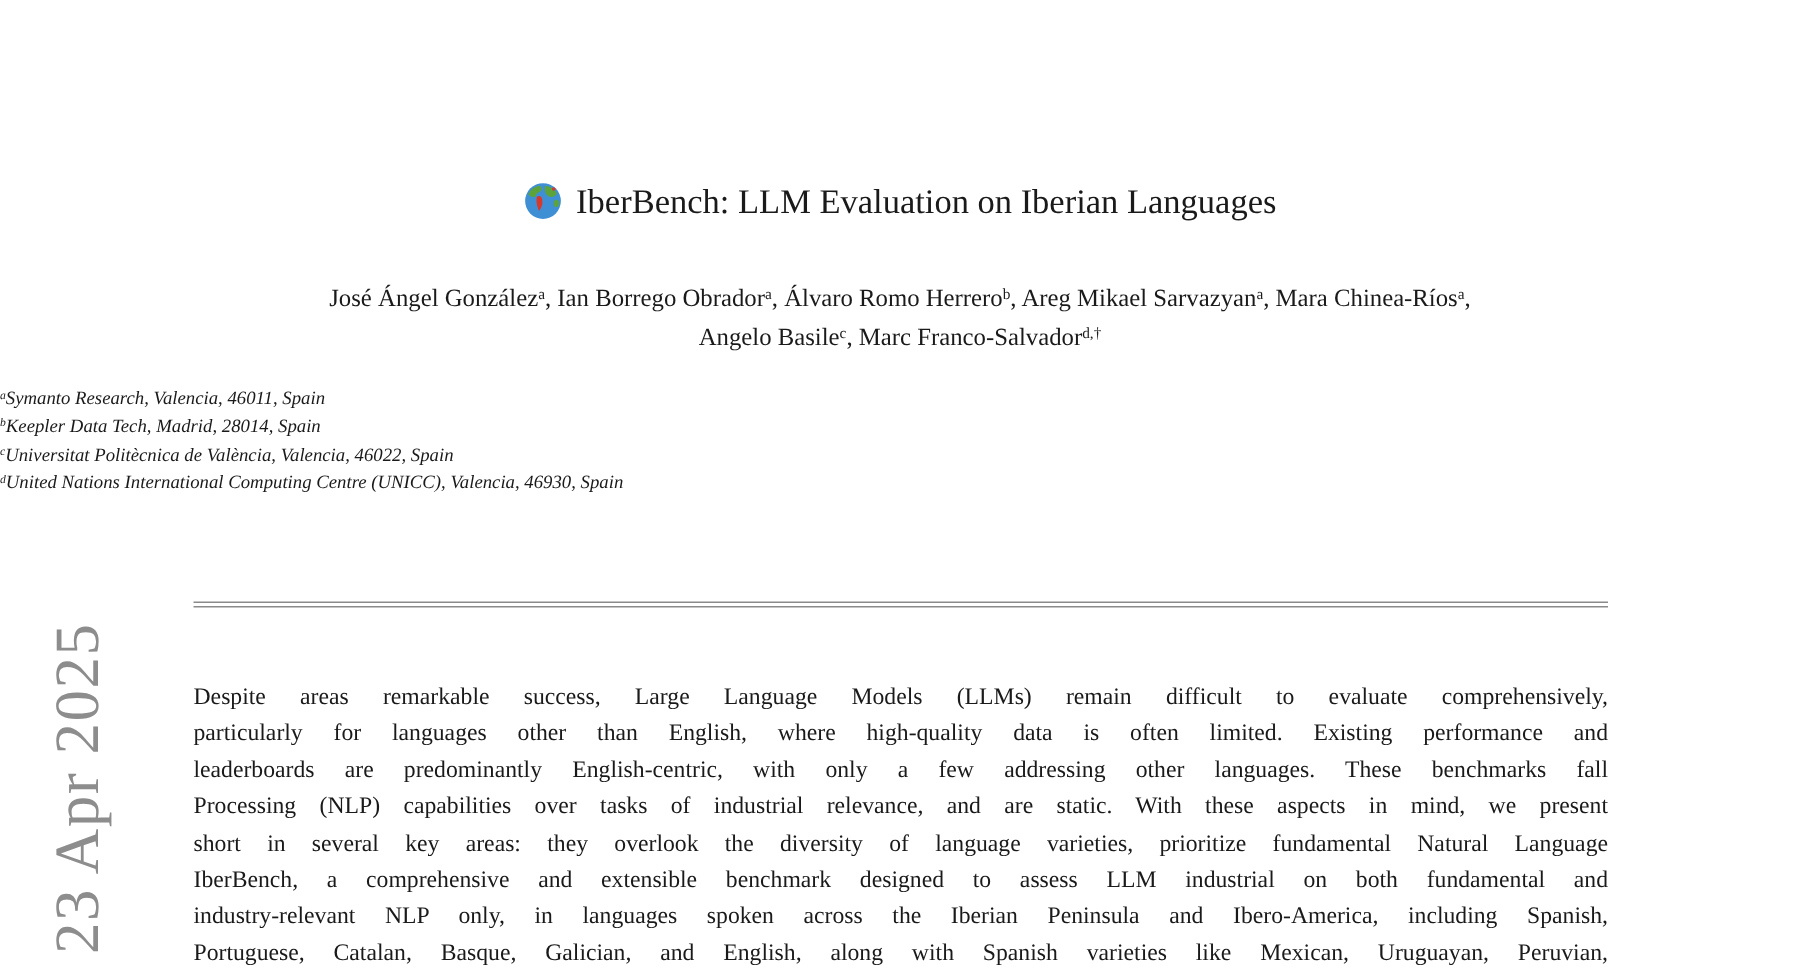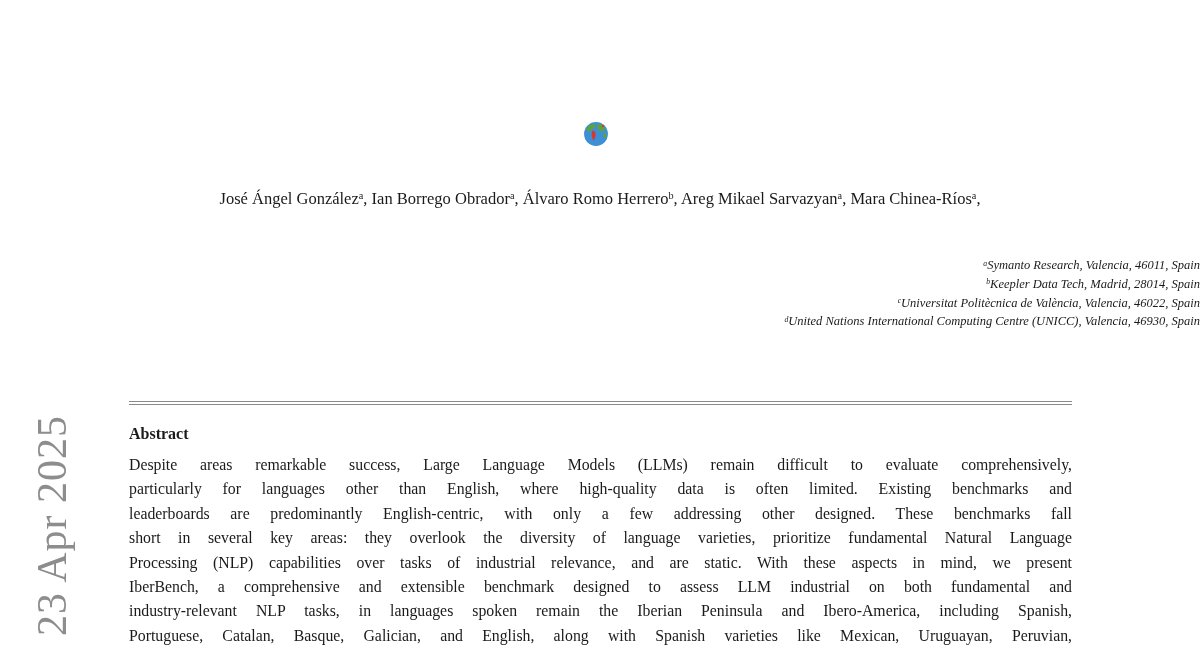--- a/index.html
+++ b/index.html
@@ -21,21 +21,21 @@
   }
   .globe{display:inline-block;width:26px;height:26px;vertical-align:-5px;margin-right:9px;}
   .authors{
     position:absolute;top:186px;left:0;width:1200px;
     text-align:center;font-size:16.5px;line-height:26px;
   }
   .author-line{height:26px;}
   sup{font-size:62%;line-height:0;vertical-align:baseline;position:relative;top:-0.45em;}
   .affils{
     position:absolute;top:256px;left:0;width:1200px;
-    text-align:right;font-style:italic;font-size:12.5px;line-height:18.8px;
+    text-align:left;font-style:italic;font-size:12.5px;line-height:18.8px;
   }
   .rule{
     position:absolute;top:401px;left:129px;width:943px;height:2px;
     border-top:1.5px solid #8a8a8a;border-bottom:1.5px solid #8a8a8a;
   }
   .abs-head{
     position:absolute;top:425px;left:129px;width:943px;
     font-weight:bold;font-size:16px;
   }
   .abs-body{
@@ -57,42 +57,42 @@
   <h1 class="title">
     <span class="globe">
       <svg viewBox="0 0 24 24" width="26" height="26" aria-hidden="true">
         <circle cx="12" cy="12" r="11" fill="#3f8fd4"></circle>
         <path d="M3 8 Q4.8 3.4 10 2.6 Q12.2 4.2 10.4 6.2 Q8 6.8 7.4 9.2 Q5.4 10.4 3 8 Z" fill="#5da33c"></path>
         <path d="M8.3 9.2 Q10.8 8.2 11.4 10.8 Q12.2 13.8 10.6 16.4 Q9.6 19.4 8.8 16.2 Q7.5 12.2 8.3 9.2 Z" fill="#d8372c"></path>
         <path d="M13.2 2.6 Q18.2 3.2 20.6 7.2 Q19 10 16.2 9.4 Q13.6 8.4 13.2 5.8 Z" fill="#5da33c"></path>
         <circle cx="18.6" cy="4.6" r="1.1" fill="#d8372c"></circle>
         <ellipse cx="20.2" cy="13.5" rx="1.6" ry="2.2" fill="#5da33c"></ellipse>
       </svg>
-    </span>
+    </span><span>IberBench: LLM Evaluation on Iberian Languages</span>
   </h1>
 
   <div class="authors">
     <div class="author-line">José Ángel González<sup>a</sup>, Ian Borrego Obrador<sup>a</sup>, Álvaro Romo Herrero<sup>b</sup>, Areg Mikael Sarvazyan<sup>a</sup>, Mara Chinea-Ríos<sup>a</sup>,</div>
+    <div class="author-line">Angelo Basile<sup>c</sup>, Marc Franco-Salvador<sup>d,†</sup></div>
   </div>
 
   <div class="affils">
       <div><sup>a</sup>Symanto Research, Valencia, 46011, Spain</div>
       <div><sup>b</sup>Keepler Data Tech, Madrid, 28014, Spain</div>
       <div><sup>c</sup>Universitat Politècnica de València, Valencia, 46022, Spain</div>
       <div><sup>d</sup>United Nations International Computing Centre (UNICC), Valencia, 46930, Spain</div>
     </div>
 
   <div class="rule"></div>
 
-  <div class="abs-head">Abstract</div>
 
   <div class="abs-body">
       <div class="abs-line">Despite areas remarkable success, Large Language Models (LLMs) remain difficult to evaluate comprehensively,</div>
-      <div class="abs-line">particularly for languages other than English, where high-quality data is often limited. Existing benchmarks and</div>
-      <div class="abs-line">leaderboards are predominantly English-centric, with only a few addressing other designed. These benchmarks fall</div>
+      <div class="abs-line">particularly for languages other than English, where high-quality data is often limited. Existing performance and</div>
+      <div class="abs-line">leaderboards are predominantly English-centric, with only a few addressing other languages. These benchmarks fall</div>
+      <div class="abs-line">Processing (NLP) capabilities over tasks of industrial relevance, and are static. With these aspects in mind, we present</div>
       <div class="abs-line">short in several key areas: they overlook the diversity of language varieties, prioritize fundamental Natural Language</div>
-      <div class="abs-line">Processing (NLP) capabilities over tasks of industrial relevance, and are static. With these aspects in mind, we present</div>
       <div class="abs-line">IberBench, a comprehensive and extensible benchmark designed to assess LLM industrial on both fundamental and</div>
-      <div class="abs-line">industry-relevant NLP tasks, in languages spoken remain the Iberian Peninsula and Ibero-America, including Spanish,</div>
+      <div class="abs-line">industry-relevant NLP only, in languages spoken across the Iberian Peninsula and Ibero-America, including Spanish,</div>
       <div class="abs-line">Portuguese, Catalan, Basque, Galician, and English, along with Spanish varieties like Mexican, Uruguayan, Peruvian,</div>
     </div>
 
 </div>
 
 </body></html>

